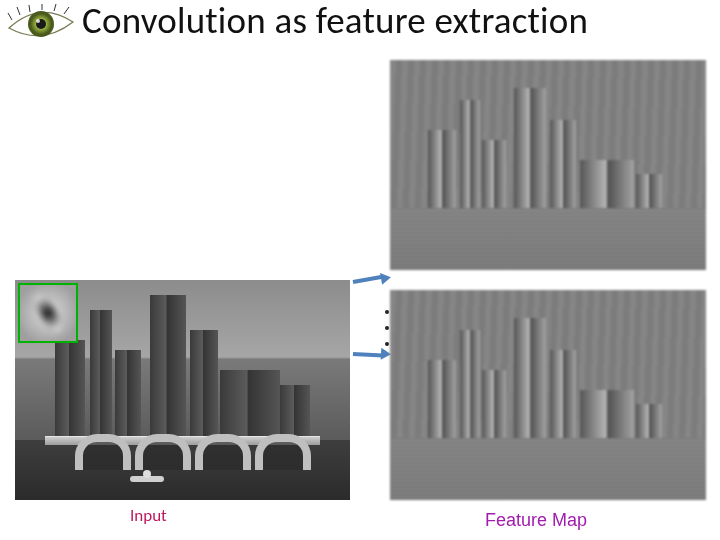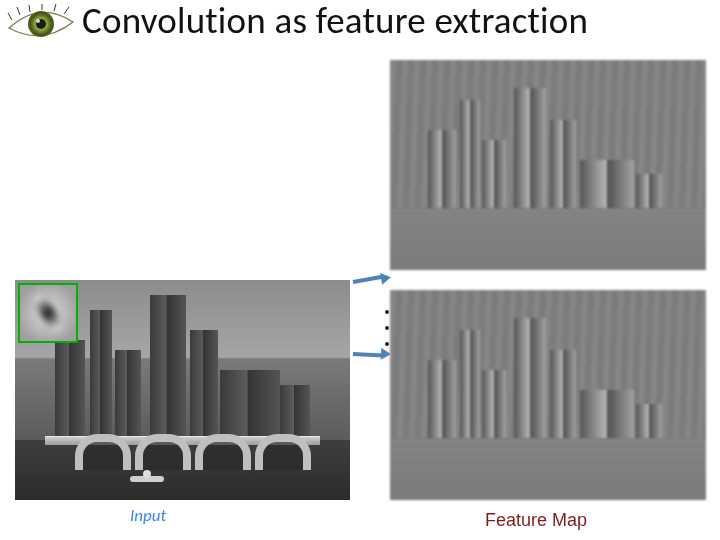--- a/index.html
+++ b/index.html
@@ -111,22 +111,21 @@
     background: linear-gradient(180deg,#f0f0f0,#1a1a1a,#f0f0f0);
     border-radius: 50%/60%;
     transform: rotate(-32deg);
     filter: blur(3px);
   }
   .input-label {
     position: absolute;
     left: 130px;
     top: 505px;
     font-size: 17px;
-    color: #3b82f6;
-    font-style: italic;
+    color: #be185d;
   }
   .feature-map {
     position: absolute;
     left: 390px;
     width: 316px;
     height: 210px;
     background: #808080;
     overflow: hidden;
     filter: blur(1.2px) contrast(1.1);
   }
@@ -189,21 +188,21 @@
     border-top: 6px solid transparent;
     border-bottom: 6px solid transparent;
   }
   .arrow1 .arrow-head { top: -8px; transform: rotate(-10deg); }
   .arrow2 .arrow-head { top: -4px; transform: rotate(3deg); }
   .fm-label {
     position: absolute;
     left: 485px;
     top: 510px;
     font-size: 18px;
-    color: #7f1d1d;
+    color: #a21caf;
     font-family: Arial, sans-serif;
   }
 </style>
 </head>
 <body>
 
 <div class="eye-logo">
   <svg viewBox="0 0 70 40" width="70" height="40">
     <defs>
       <radialGradient id="iris" cx="50%" cy="50%" r="50%">

